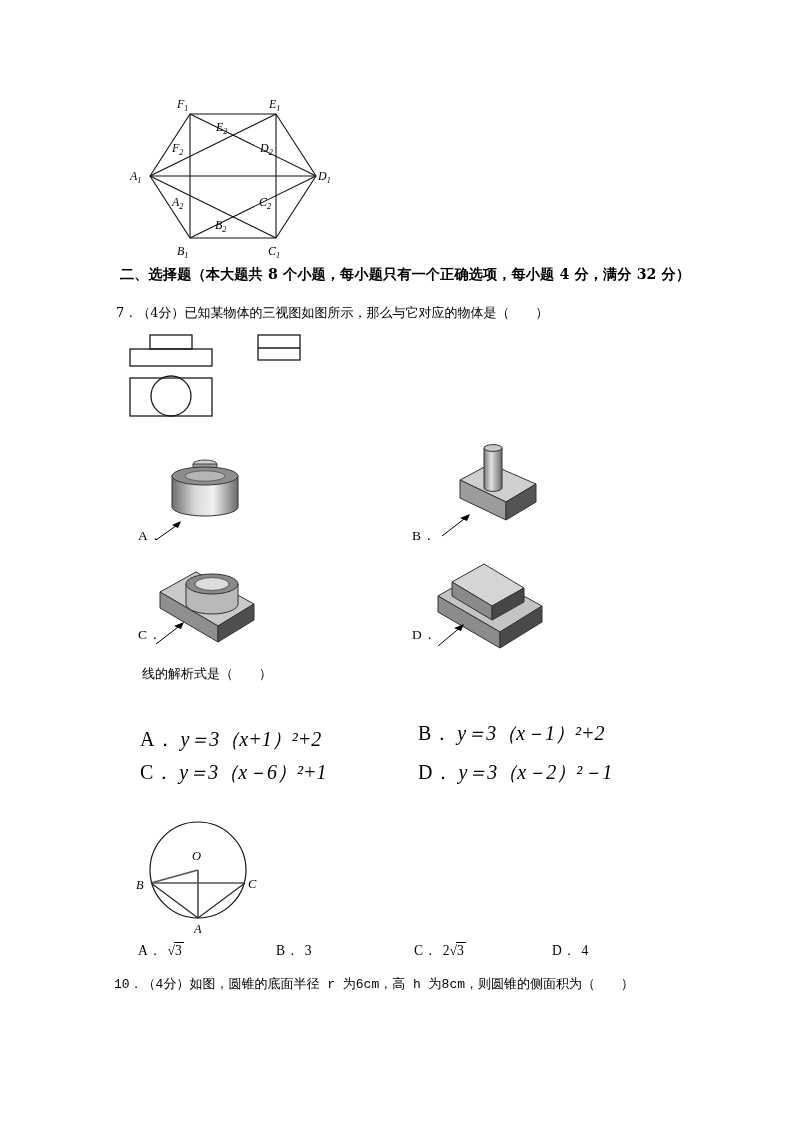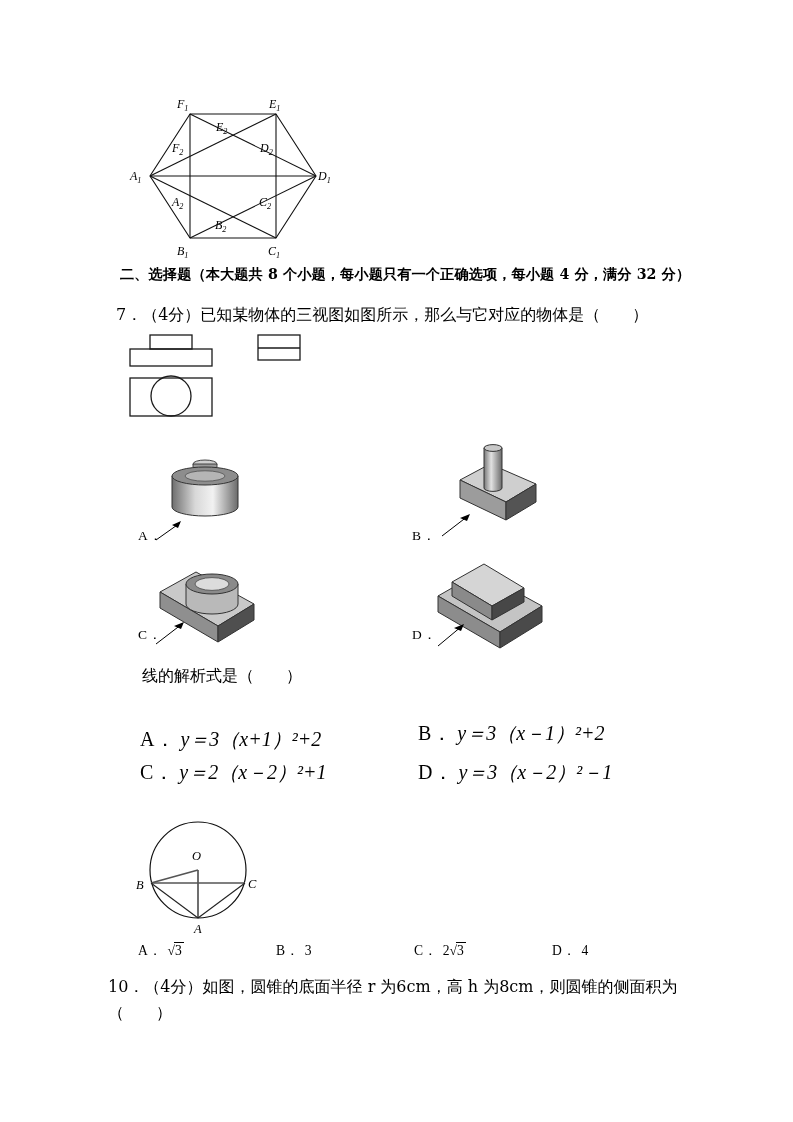--- a/index.html
+++ b/index.html
@@ -41,28 +41,28 @@
     font-size: 14.2px;
     font-weight: bold;
     font-family: "DejaVu Serif", "Liberation Serif", serif;
     letter-spacing: 0.1px;
   }
 
   
   .q-stem {
     position: absolute;
     font-family: "DejaVu Serif", "Liberation Serif", serif;
-    font-size: 16px;
+    font-size: 13px;
     line-height: 1.62;
   }
   #q7-stem { left: 116px; top: 302px; width: 600px; }
   #q8-stem { left: 116px; top: 663px; width: 575px; text-indent: 0; }
   #q8-stem .line2 { margin-left: 26px; display: block; }
   #q9-stem { left: 116px; top: 788px; width: 600px; }
-  #q10-stem { left: 108px; top: 974px; width: 600px; }
+  #q10-stem { left: 114px; top: 974px; width: 600px; font-family: Liberation Mono, monospace; }
 
   
   #three-view {
     position: absolute;
     left: 128px;
     top: 332px;
     width: 220px;
     height: 92px;
   }
   #three-view svg { display: block; }
@@ -269,21 +269,21 @@
     <span class="line2">线的解析式是（　　）</span>
   </div>
 
   <div class="opt-row" id="q8-optA">
     <span class="opt-label">A．</span><span class="mathvar">y＝3（x+1）²+2</span>
   </div>
   <div class="opt-row" id="q8-optB">
     <span class="opt-label">B．</span><span class="mathvar">y＝3（x－1）²+2</span>
   </div>
   <div class="opt-row" id="q8-optC">
-    <span class="opt-label">C．</span><span class="mathvar">y＝2（x－2）²+1</span>
+    <span class="opt-label">C．</span><span class="mathvar">y＝3（x－6）²+1</span>
   </div>
   <div class="opt-row" id="q8-optD">
     <span class="opt-label">D．</span><span class="mathvar">y＝3（x－2）²－1</span>
   </div>
 
 
   <div id="q9-figure">
     <svg width="160" height="125" viewBox="0 0 160 125" xmlns="http://www.w3.org/2000/svg">
       <circle cx="70" cy="58" r="48" fill="none" stroke="#111" stroke-width="1.2"></circle>
       <g stroke="#555" stroke-width="1.7" fill="none">

